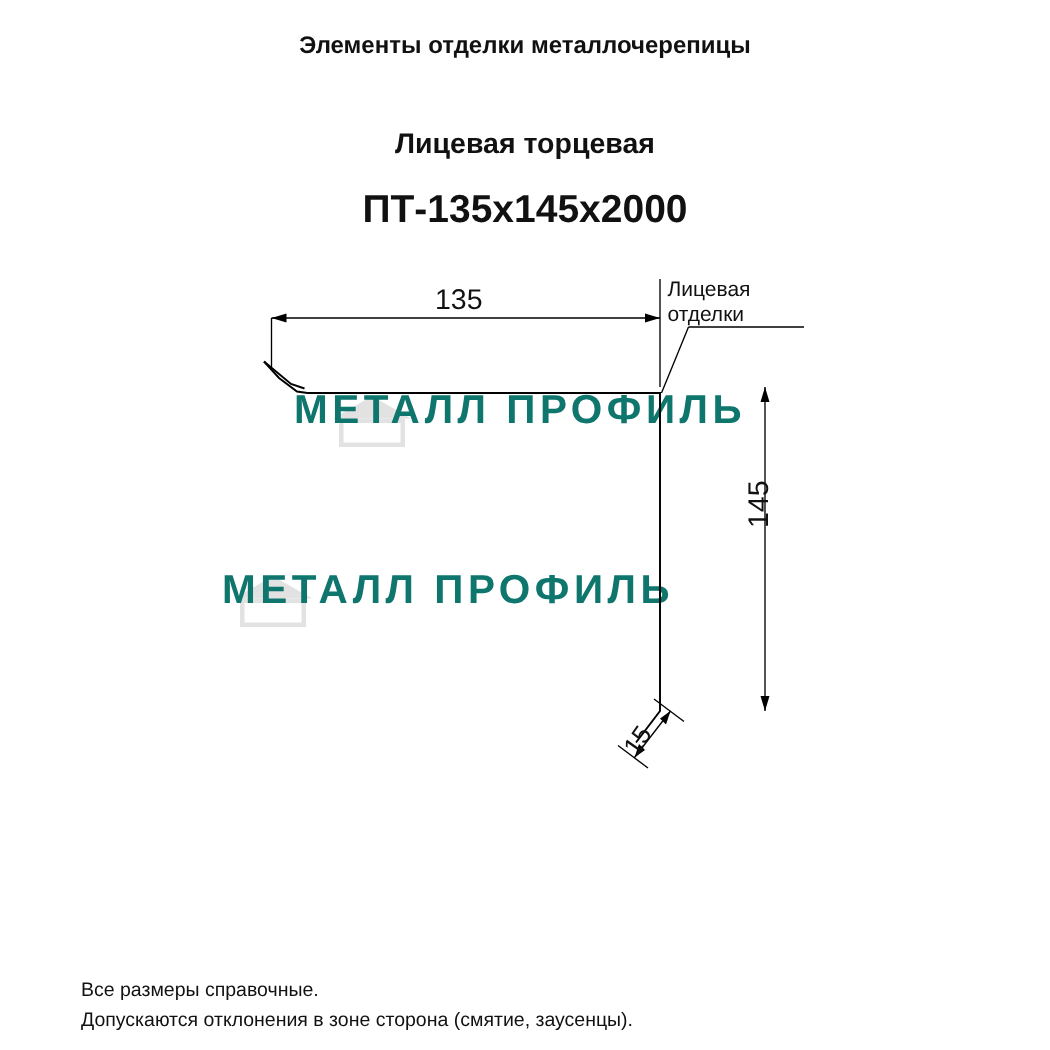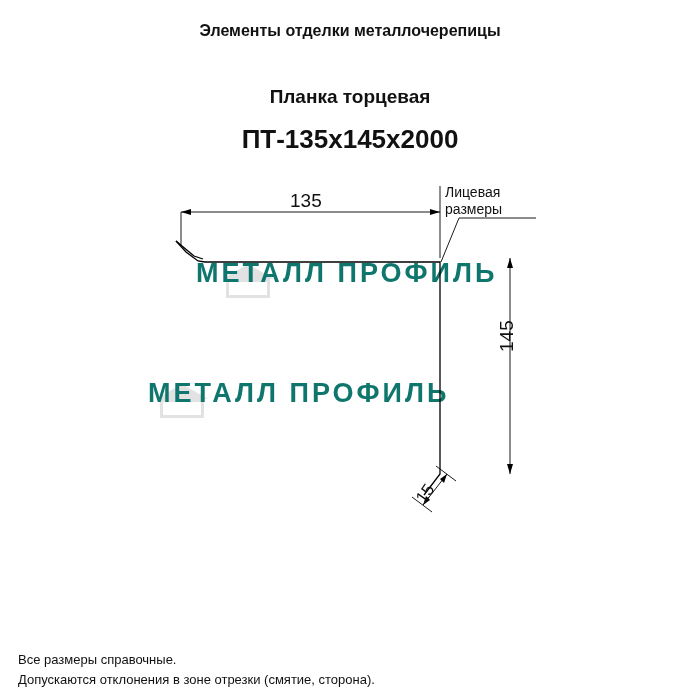--- a/index.html
+++ b/index.html
@@ -131,29 +131,29 @@
 
   
   .notes {
     position: absolute;
     left: 18px;
     top: 650px;
     font-size: 13px;
     line-height: 20px;
     color: #111111;
   }
-  .notes div { white-space: nowrap; }
+  .notes div { white-space: nowrap; margin-left: 36px; }
 </style>
 </head>
 <body>
 
 <div class="page">
 
   <div class="title">Элементы отделки металлочерепицы</div>
-  <div class="subtitle">Планка торцевая</div>
+  <div class="subtitle">Лицевая торцевая</div>
   <div class="code">ПТ-135х145х2000</div>
 
   <div class="wm-logo wml1">
     <div class="roof"></div>
     <div class="body"></div>
   </div>
   <div class="watermark wm1">МЕТАЛЛ ПРОФИЛЬ</div>
 
   <div class="wm-logo wml2">
     <div class="roof"></div>
@@ -198,21 +198,21 @@
       </g>
     </svg>
   </div>
 
   <div class="dim-label dim-135">135</div>
   <div class="dim-label dim-145">145</div>
   <div class="dim-label dim-15">15</div>
 
   <div class="face-label">
     <div>Лицевая</div>
-    <div>размеры</div>
+    <div>отделки</div>
   </div>
 
   <div class="notes">
     <div>Все размеры справочные.</div>
-    <div>Допускаются отклонения в зоне отрезки (смятие, сторона).</div>
+    <div>Допускаются отклонения в зоне сторона (смятие, заусенцы).</div>
   </div>
 
 </div>
 
 </body></html>

